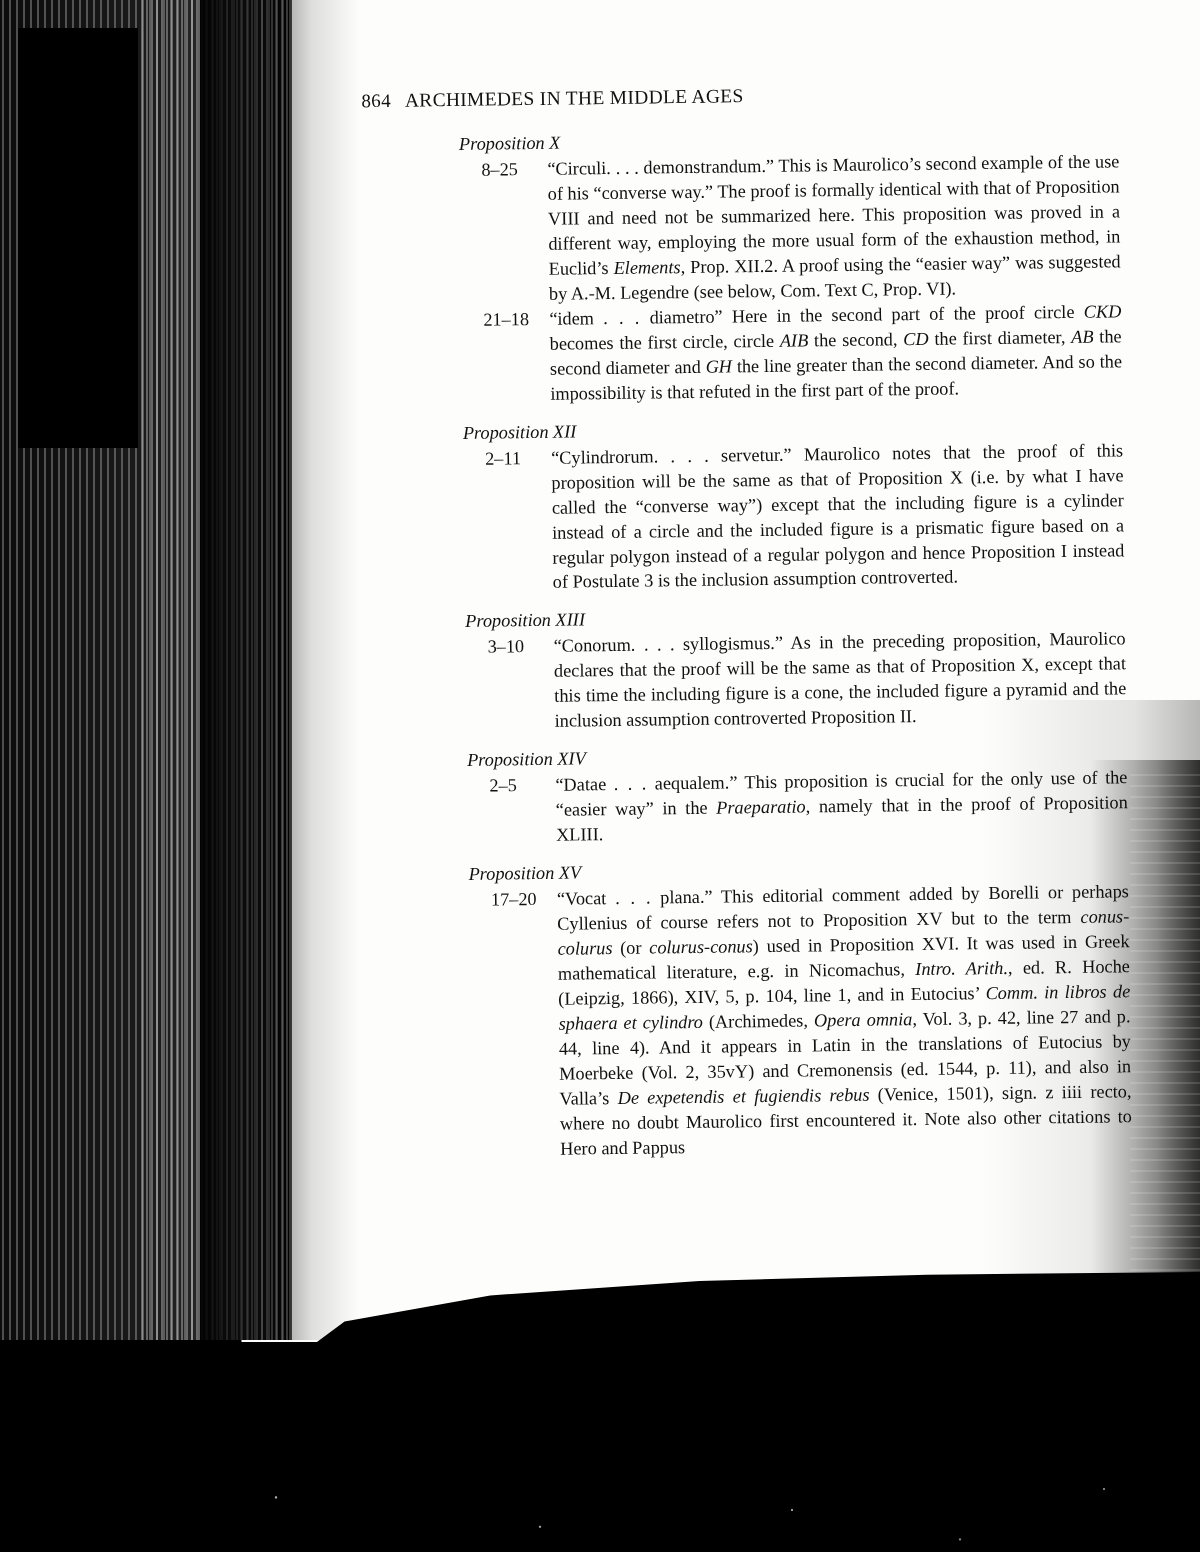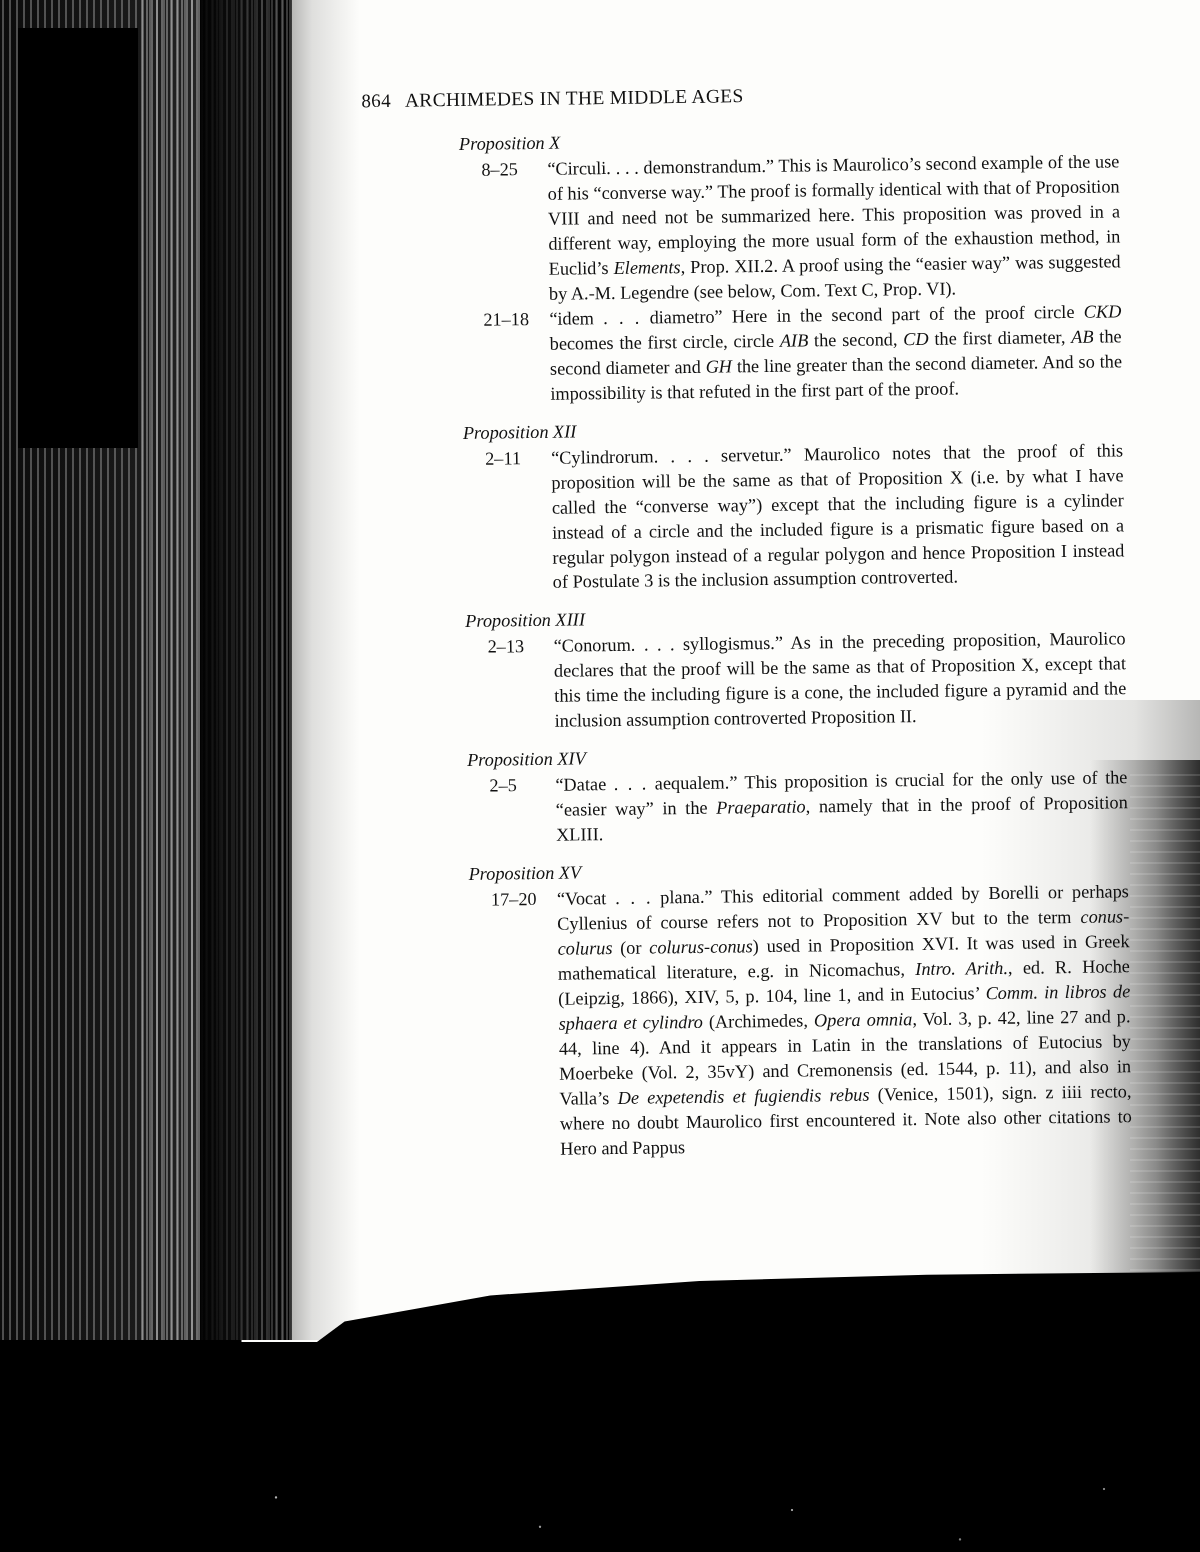--- a/index.html
+++ b/index.html
@@ -232,21 +232,21 @@
     </div>
 
     <div class="prop-head">Proposition XII</div>
     <div class="entry">
       <div class="lines">2–11</div>
       <div class="txt">“Cylindrorum. . . . servetur.” Maurolico notes that the proof of this proposition will be the same as that of Proposition X (i.e. by what I have called the “converse way”) except that the including figure is a cylinder instead of a circle and the included figure is a prismatic figure based on a regular polygon instead of a regular polygon and hence Proposition I instead of Postulate 3 is the inclusion assumption controverted.</div>
     </div>
 
     <div class="prop-head">Proposition XIII</div>
     <div class="entry">
-      <div class="lines">2–13</div>
+      <div class="lines">3–10</div>
       <div class="txt">“Conorum. . . . syllogismus.” As in the preceding proposition, Maurolico declares that the proof will be the same as that of Proposition X, except that this time the including figure is a cone, the included figure a pyramid and the inclusion assumption controverted Proposition II.</div>
     </div>
 
     <div class="prop-head">Proposition XIV</div>
     <div class="entry">
       <div class="lines">2–5</div>
       <div class="txt">“Datae <span class="sp">. . .</span> aequalem.” This proposition is crucial for the only use of the “easier way” in the <i>Praeparatio</i>, namely that in the proof of Proposition XLIII.</div>
     </div>
 
     <div class="prop-head">Proposition XV</div>

